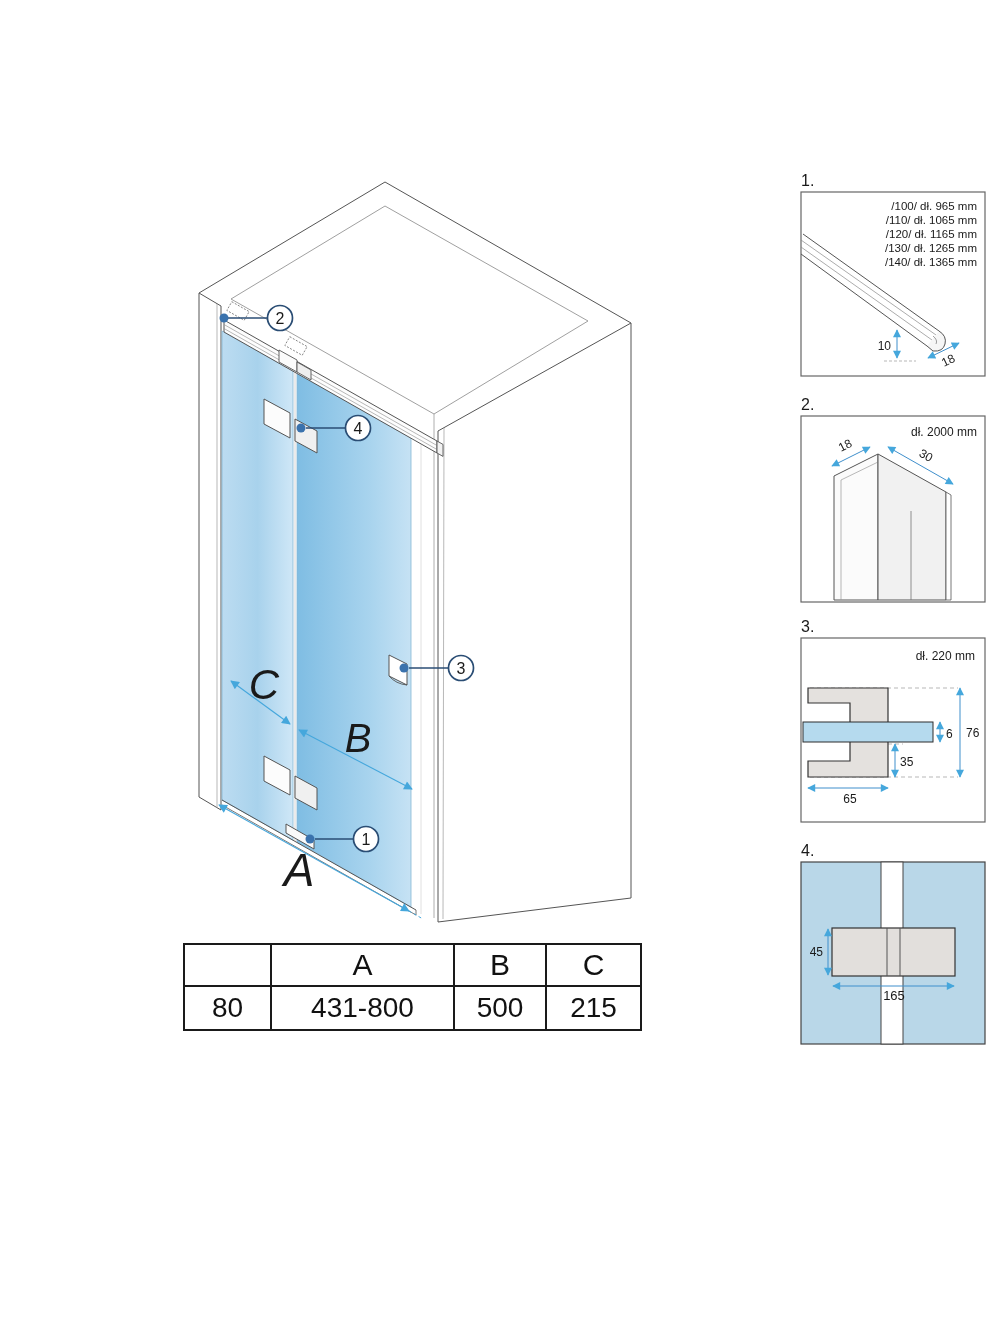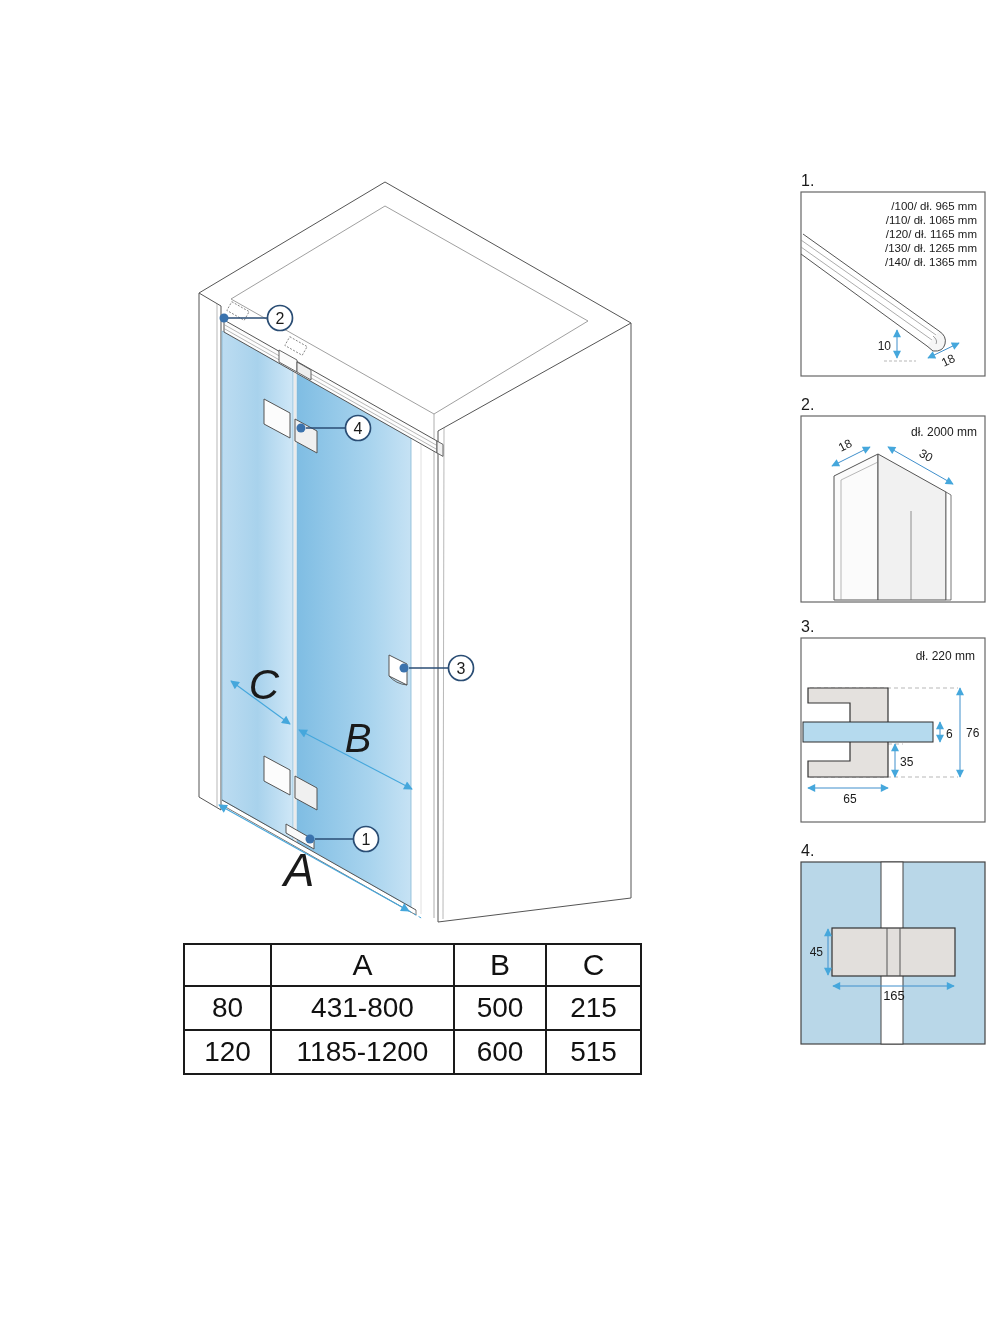--- a/index.html
+++ b/index.html
@@ -218,21 +218,15 @@
       <th>A</th>
       <th>B</th>
       <th>C</th>
     </tr>
     <tr>
       <td>80</td>
       <td>431-800</td>
       <td>500</td>
       <td>215</td>
     </tr>
-    <tr>
-      <td>120</td>
-      <td>1185-1200</td>
-      <td>600</td>
-      <td>515</td>
-    </tr>
   </tbody>
     </table>
 </div>
 
 </body></html>

